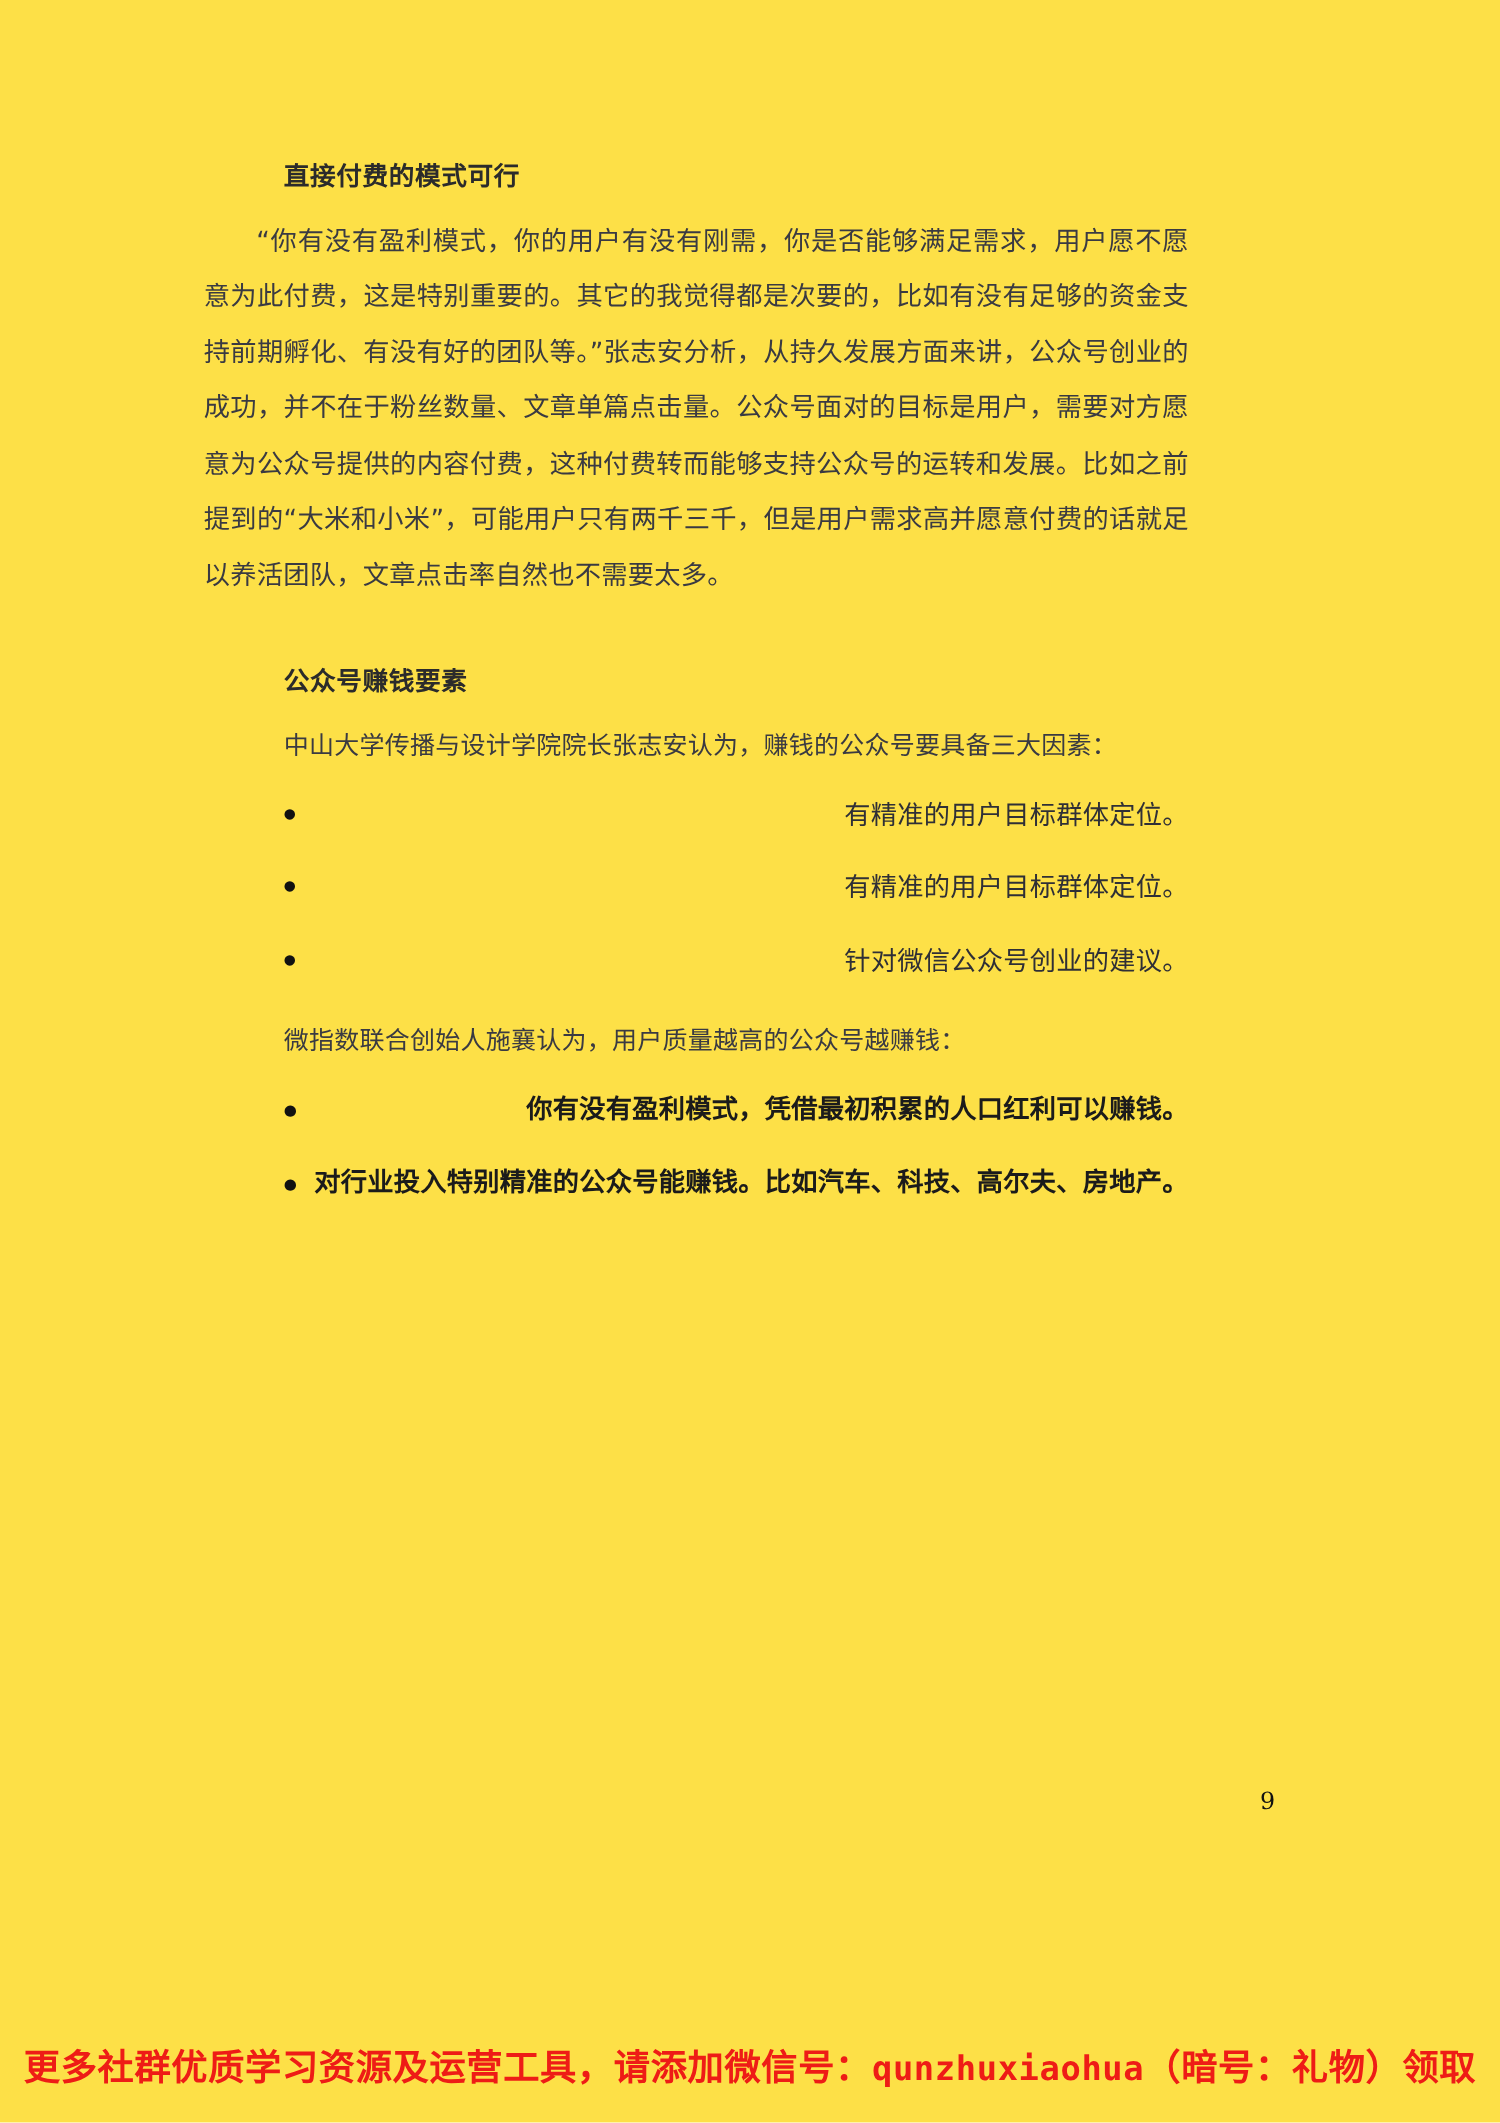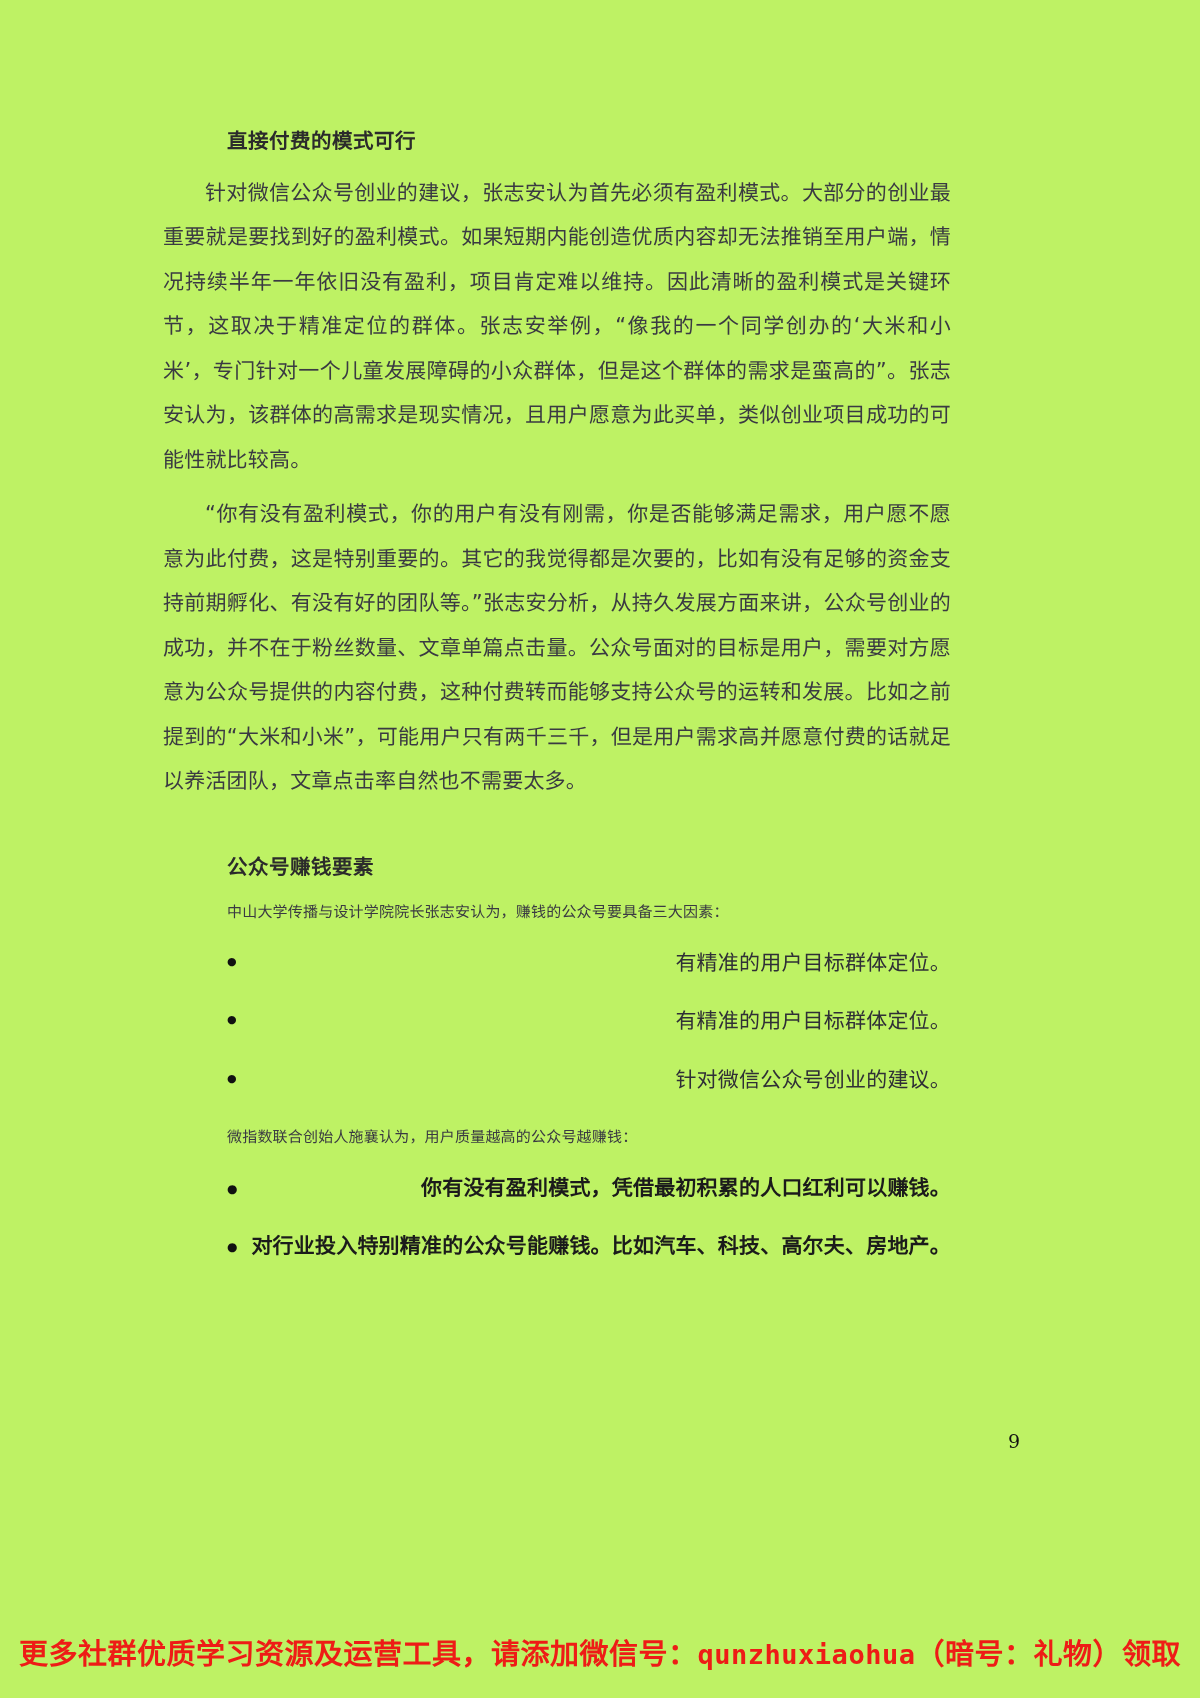--- a/index.html
+++ b/index.html
@@ -9,21 +9,21 @@
   }
   body {
     font-family: "DejaVu Sans", "Liberation Sans", sans-serif;
     color: #000000;
   }
   .page {
     position: relative;
     width: 1200px;
     height: 1698px;
     margin: 0 auto;
-    background: #bef264;
+    background: #fde047;
     overflow: hidden;
     box-sizing: border-box;
   }
   .content {
     position: absolute;
     left: 163px;
     top: 126px;
     width: 788px;
   }
   .heading {
@@ -45,21 +45,21 @@
     text-justify: inter-ideograph;
     text-indent: 2em;
     margin: 0 0 10px 0;
     letter-spacing: 0.2px;
     font-weight: 400;
   }
   .para-last {
     margin-bottom: 26px;
   }
   .intro-line {
-    font-size: 15px;
+    font-size: 20px;
     color: #3a3a42;
     line-height: 2.12;
     margin: 0 0 12px 64px;
     letter-spacing: 0.2px;
   }
   .bullet-list {
     list-style: none;
     margin: 0 0 4px 0;
     padding: 0;
   }
@@ -120,21 +120,20 @@
 </style>
 </head>
 <body>
 
 <div class="page">
 
   <div class="content">
 
     <div>
       <h2 class="heading">直接付费的模式可行</h2>
-      <p class="para">针对微信公众号创业的建议，张志安认为首先必须有盈利模式。大部分的创业最重要就是要找到好的盈利模式。如果短期内能创造优质内容却无法推销至用户端，情况持续半年一年依旧没有盈利，项目肯定难以维持。因此清晰的盈利模式是关键环节，这取决于精准定位的群体。张志安举例，“像我的一个同学创办的‘大米和小米’，专门针对一个儿童发展障碍的小众群体，但是这个群体的需求是蛮高的”。张志安认为，该群体的高需求是现实情况，且用户愿意为此买单，类似创业项目成功的可能性就比较高。</p>
       <p class="para para-last">“你有没有盈利模式，你的用户有没有刚需，你是否能够满足需求，用户愿不愿意为此付费，这是特别重要的。其它的我觉得都是次要的，比如有没有足够的资金支持前期孵化、有没有好的团队等。”张志安分析，从持久发展方面来讲，公众号创业的成功，并不在于粉丝数量、文章单篇点击量。公众号面对的目标是用户，需要对方愿意为公众号提供的内容付费，这种付费转而能够支持公众号的运转和发展。比如之前提到的“大米和小米”，可能用户只有两千三千，但是用户需求高并愿意付费的话就足以养活团队，文章点击率自然也不需要太多。</p>
     </div>
 
     <div>
       <h2 class="heading heading-2">公众号赚钱要素</h2>
 
       <p class="intro-line">中山大学传播与设计学院院长张志安认为，赚钱的公众号要具备三大因素：</p>
 
       <ul class="bullet-list bullet-group-1">
         <li class="bullet-item">有精准的用户目标群体定位。</li>

